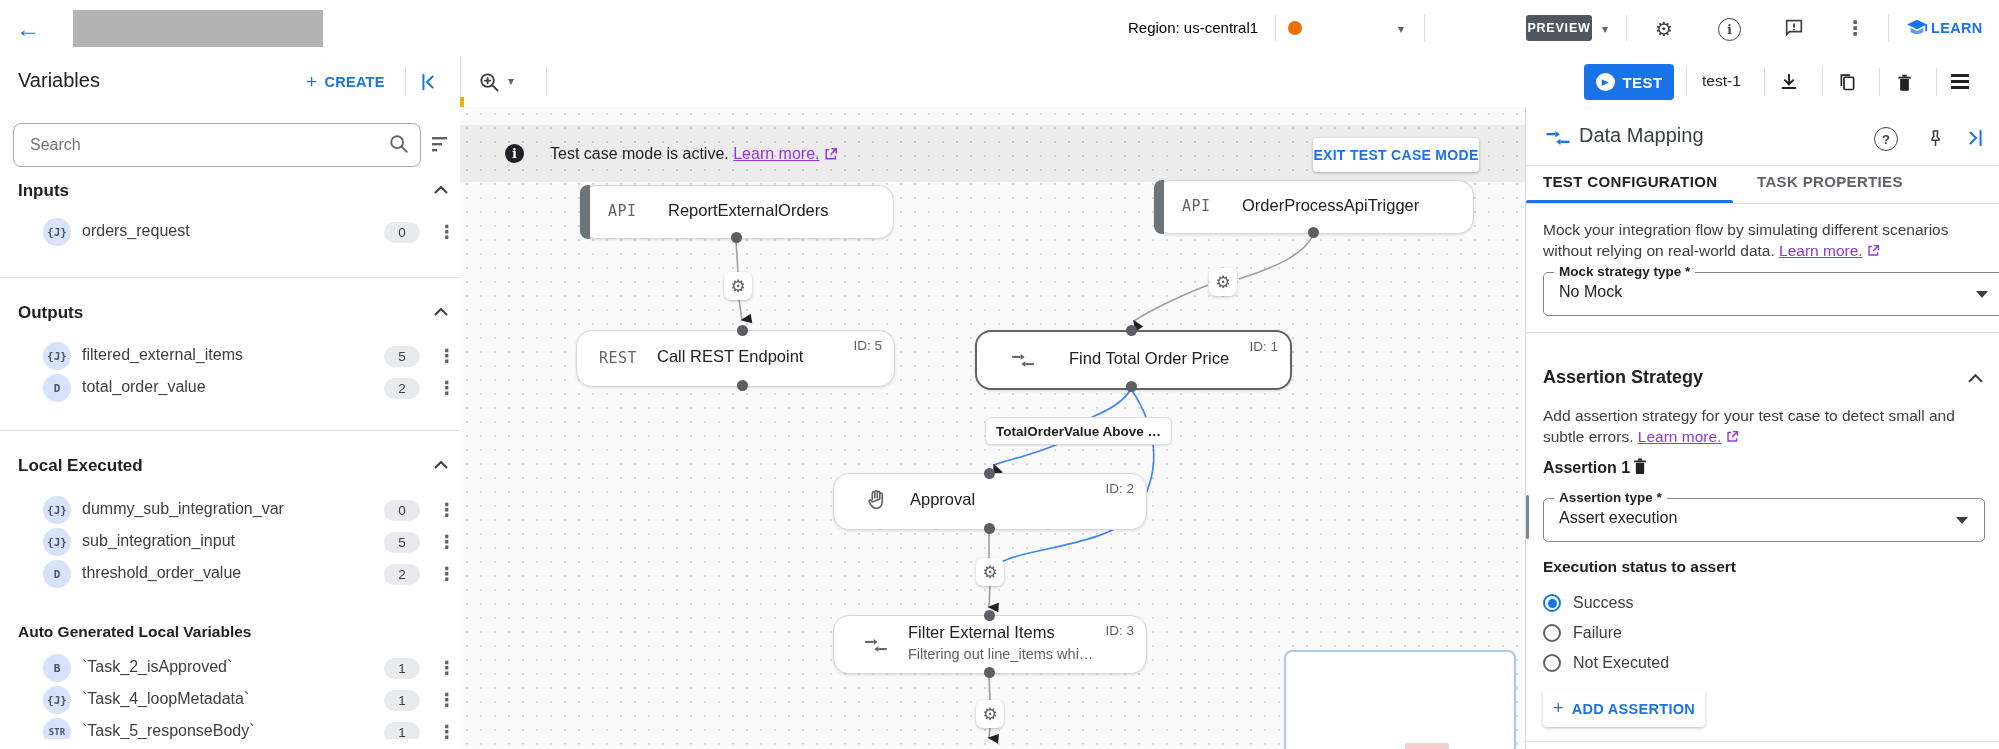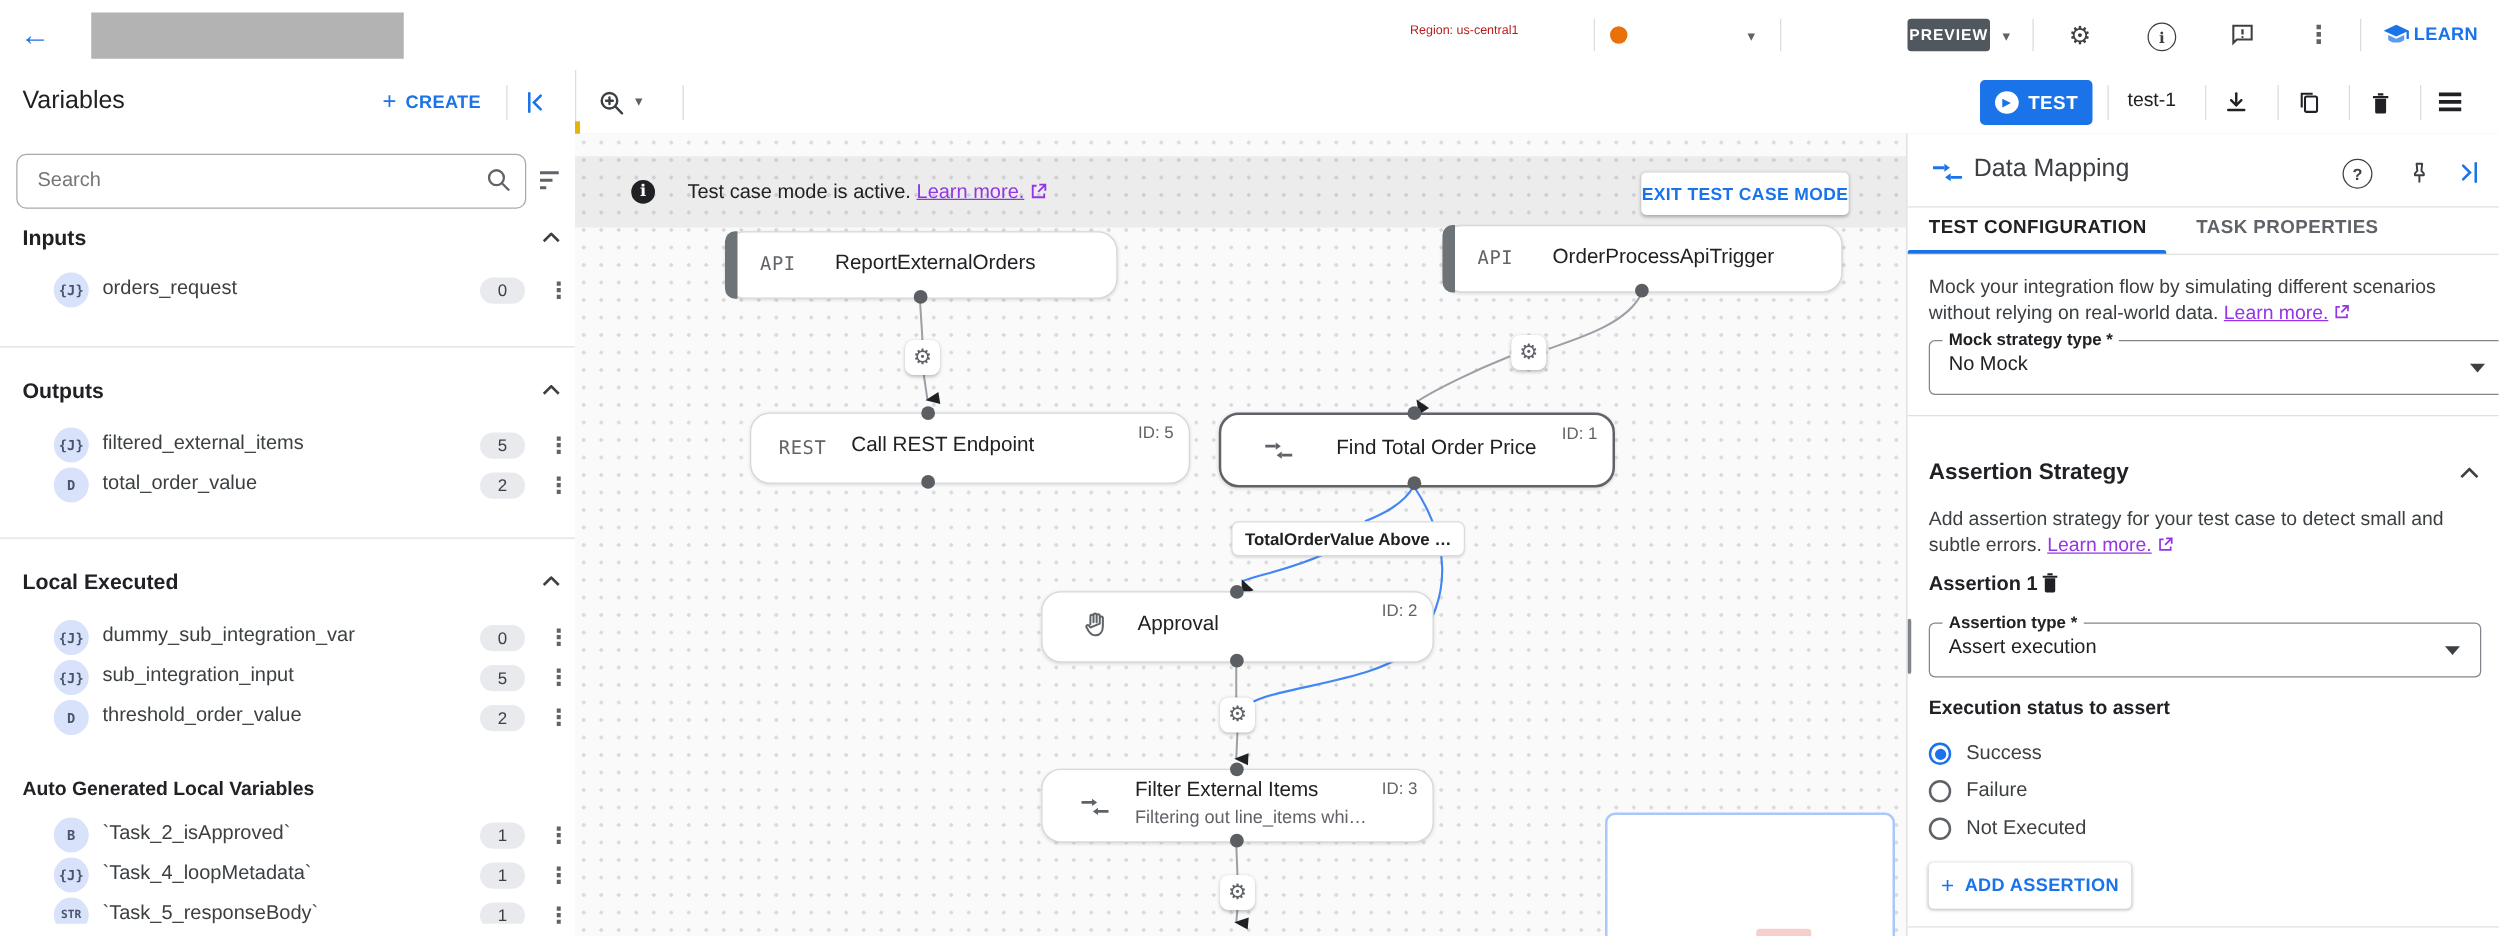--- a/index.html
+++ b/index.html
@@ -7,21 +7,21 @@
          font-family:"Liberation Sans","DejaVu Sans",sans-serif;color:#202124;}
   .abs{position:absolute;}
   .vdiv{position:absolute;width:1px;background:#dadce0;}
   .hdiv{position:absolute;height:1px;background:#e0e0e0;left:0;right:0;}
   .icon-btn{display:flex;align-items:center;justify-content:center;cursor:pointer;}
 
   
   .topbar{position:absolute;left:0;top:0;width:1999px;height:56px;background:#fff;border-bottom:1px solid #eceef0;}
   .back{font-size:24px;color:#1a73e8;line-height:1;}
   .redact{background:#b3b3b3;}
-  .tb-text{font-size:10px;color:#b91c1c;}
+  .tb-text{font-size:15px;color:#000000;}
   .tb-strong{font-size:14.5px;font-weight:bold;color:#3c4043;letter-spacing:.3px;margin-top:44px;}
   .badge-preview{background:#50575e;color:#fff;font-size:12.5px;font-weight:bold;letter-spacing:.8px;
                  border-radius:3px;display:flex;align-items:center;justify-content:center;}
   .caret{font-size:12px;color:#5f6368;}
   .glyph20{font-size:20px;color:#3c4043;line-height:1;}
 
   
   .toolbar{position:absolute;left:0;top:56px;width:1999px;height:51px;background:#fff;border-bottom:1px solid #dadce0;}
   .page-title{font-size:20px;color:#202124;}
   .create-btn{display:flex;align-items:center;gap:7px;color:#1a73e8;font-weight:bold;font-size:14.5px;letter-spacing:.3px;cursor:pointer;}
@@ -351,21 +351,21 @@
     <div class="node" style="left:120px;top:78px;width:312px;height:52px;">
       <div class="bar"></div>
       <span class="tag" style="left:27px;top:16px;">API</span>
       <span class="ttl" style="left:87px;top:15px;">ReportExternalOrders</span>
     </div>
     <div class="node" style="left:694px;top:73px;width:318px;height:52px;">
       <div class="bar"></div>
       <span class="tag" style="left:27px;top:16px;">API</span>
       <span class="ttl" style="left:87px;top:15px;">OrderProcessApiTrigger</span>
     </div>
-    <div class="node" style="left:140px;top:223px;width:317px;height:55px;padding-left:33px;">
+    <div class="node" style="left:116px;top:223px;width:317px;height:55px;">
       <span class="tag" style="left:22px;top:18px;">REST</span>
       <span class="ttl" style="left:80px;top:16px;">Call REST Endpoint</span>
       <span class="nid">ID: 5</span>
     </div>
     <div class="node selected" style="left:515px;top:223px;width:313px;height:56px;">
       <span class="abs" style="left:34px;top:20px;">
         <svg viewBox="0 0 20 14" width="24" height="17">
             <path d="M1 4h7" fill="none" stroke="#5f6368" stroke-width="1.7"></path>
             <path d="M8 1.6L11.4 4 8 6.4z" fill="#5f6368"></path>
             <path d="M19 10h-7" fill="none" stroke="#5f6368" stroke-width="1.7"></path>

